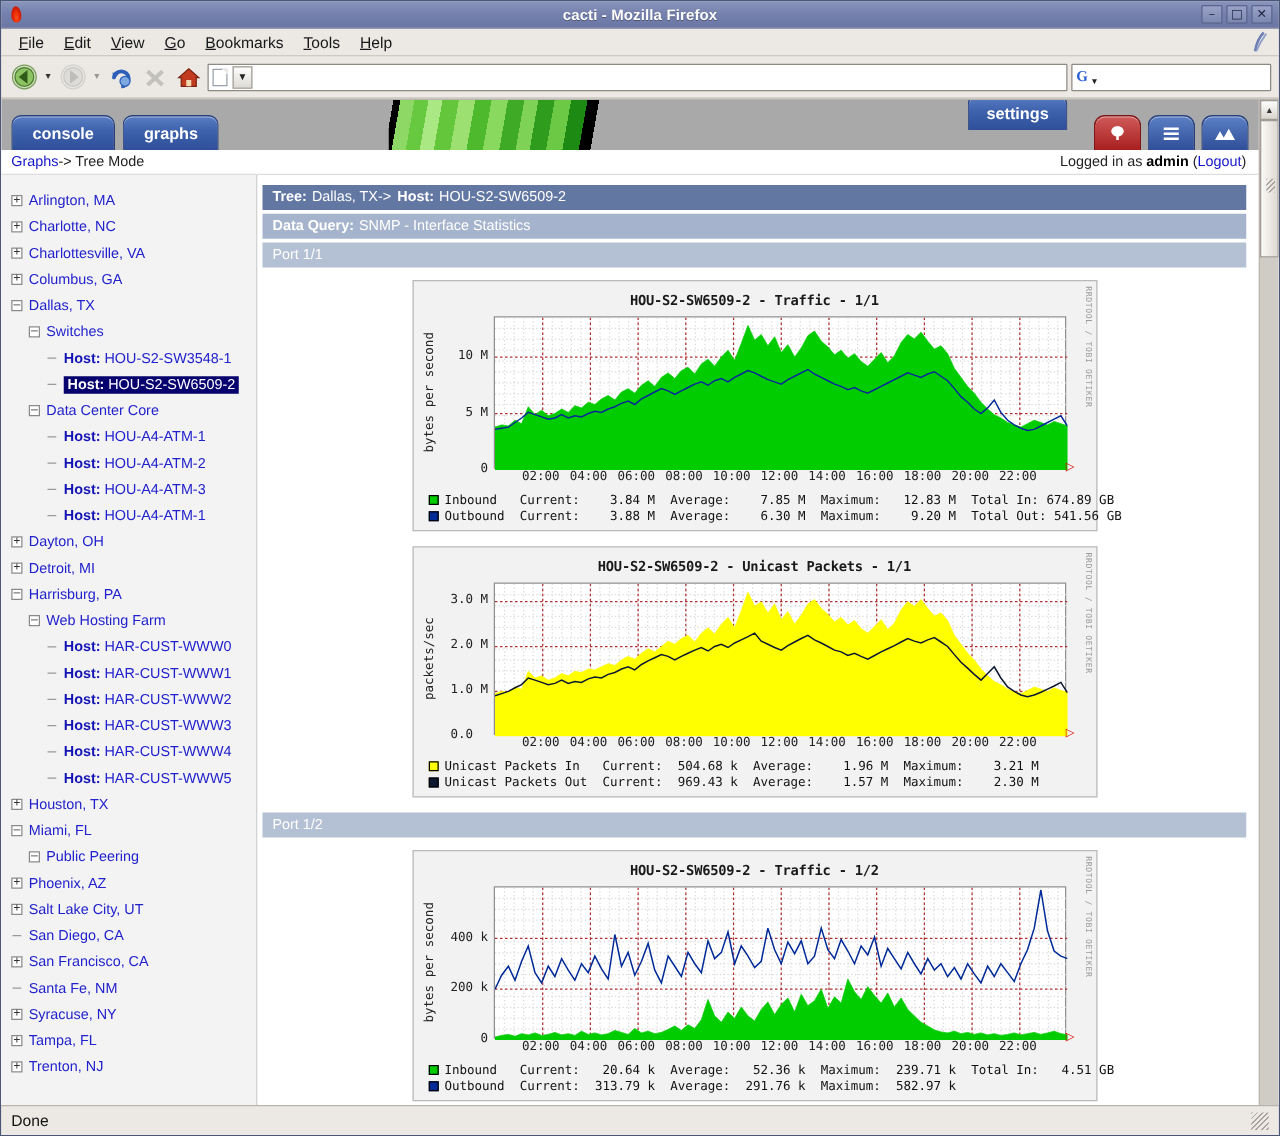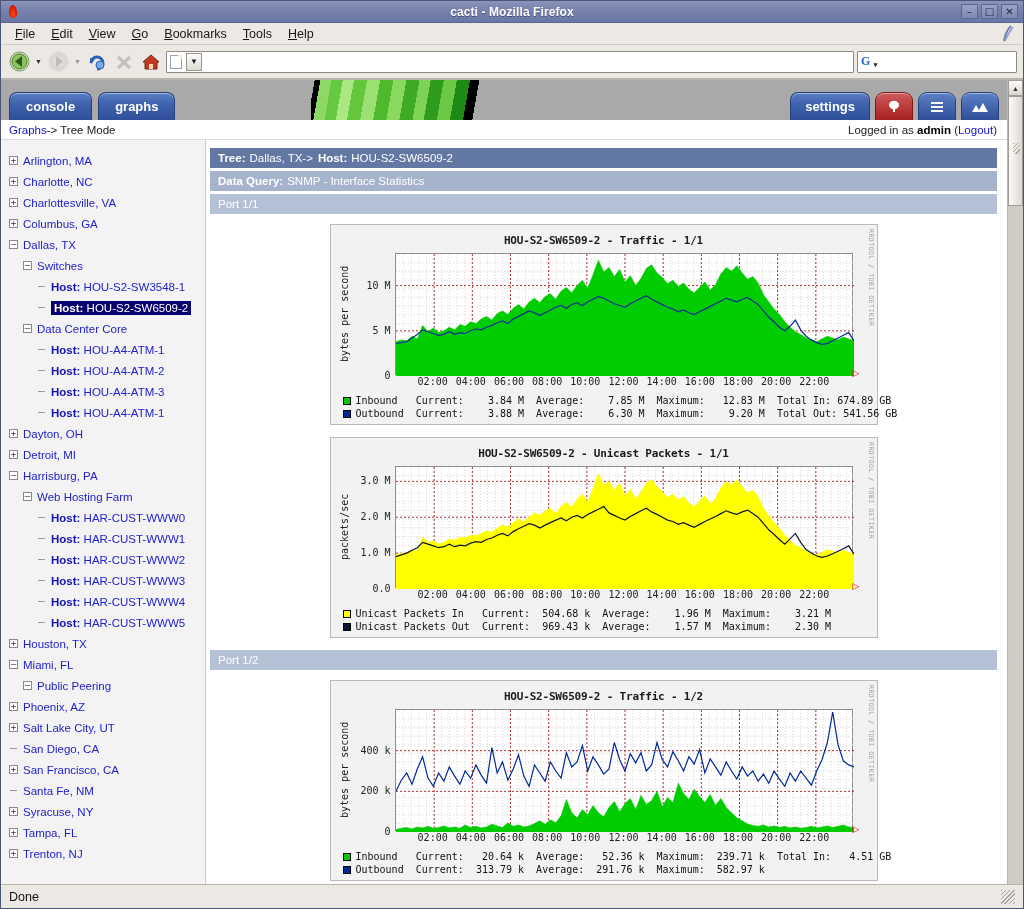--- a/index.html
+++ b/index.html
@@ -261,21 +261,21 @@
   </div>
 
   <div class="viewport">
     <div class="pagecol">
 
       <div class="cacti-tabs">
         <div class="banner"></div>
         <div class="ctab first">console</div>
         <div class="ctab">graphs</div>
         <div class="cright">
-          <div class="ctab" style="margin:0;padding:0 14px;">settings</div>
+          <div class="ctab" style="margin:16px;padding:0 14px;">settings</div>
           <div class="cbtn red">
             <svg width="16" height="16" viewBox="0 0 16 16">
               <ellipse cx="8" cy="6" rx="5" ry="4.2" fill="#fff"></ellipse>
               <rect x="7" y="8" width="2" height="5" fill="#fff"></rect>
             </svg>
           </div>
           <div class="cbtn">
             <svg width="16" height="14" viewBox="0 0 16 14">
               <rect x="2" y="2" width="12" height="2" fill="#fff"></rect>
               <rect x="2" y="6" width="12" height="2" fill="#fff"></rect>
@@ -574,21 +574,21 @@
                   <div class="legend"><div><span class="swatch" style="background: rgb(0, 204, 0);"></span><span>Inbound   Current:    3.84 M  Average:    7.85 M  Maximum:   12.83 M  Total In: 674.89 GB</span></div><div><span class="swatch" style="background: rgb(0, 42, 151);"></span><span>Outbound  Current:    3.88 M  Average:    6.30 M  Maximum:    9.20 M  Total Out: 541.56 GB</span></div></div>
                   <div class="wm">RRDTOOL / TOBI OETIKER</div>
                 </div>
               </div>
               <div class="gwrap">
                 <div class="gcard" style="width: 548px;">
                   <div class="gtitle">HOU-S2-SW6509-2 - Unicast Packets - 1/1</div>
                   <div class="gbody">
                     <div class="ylab" style="height: 122px;">packets/sec</div>
                     <div class="ytick" style="height: 122px;">
-                      <div style="position: absolute; right: 4px; transform: translateY(-50%); top: 122px;">0.0</div>
+                      <div style="position: absolute; right: 16px; transform: translateY(-50%); top: 122px;">0.0</div>
                       <div style="position: absolute; right: 4px; transform: translateY(-50%); top: 86.1176px;">1.0 M</div>
                       <div style="position: absolute; right: 4px; transform: translateY(-50%); top: 50.2353px;">2.0 M</div>
                       <div style="position: absolute; right: 4px; transform: translateY(-50%); top: 14.3529px;">3.0 M</div>
                     </div>
                     <div class="plot" style="width: 458px; height: 122px;">
                       <svg width="458" height="122" viewBox="0 0 458 122" style="display: block;">
                         <line x1="7.633333333333334" x2="7.633333333333334" y1="0" y2="122" stroke="#d8d8d8" stroke-width="1" stroke-dasharray="1 2"></line>
                         <line x1="15.266666666666667" x2="15.266666666666667" y1="0" y2="122" stroke="#d8d8d8" stroke-width="1" stroke-dasharray="1 2"></line>
                         <line x1="22.900000000000002" x2="22.900000000000002" y1="0" y2="122" stroke="#d8d8d8" stroke-width="1" stroke-dasharray="1 2"></line>
                         <line x1="30.533333333333335" x2="30.533333333333335" y1="0" y2="122" stroke="#d8d8d8" stroke-width="1" stroke-dasharray="1 2"></line>

